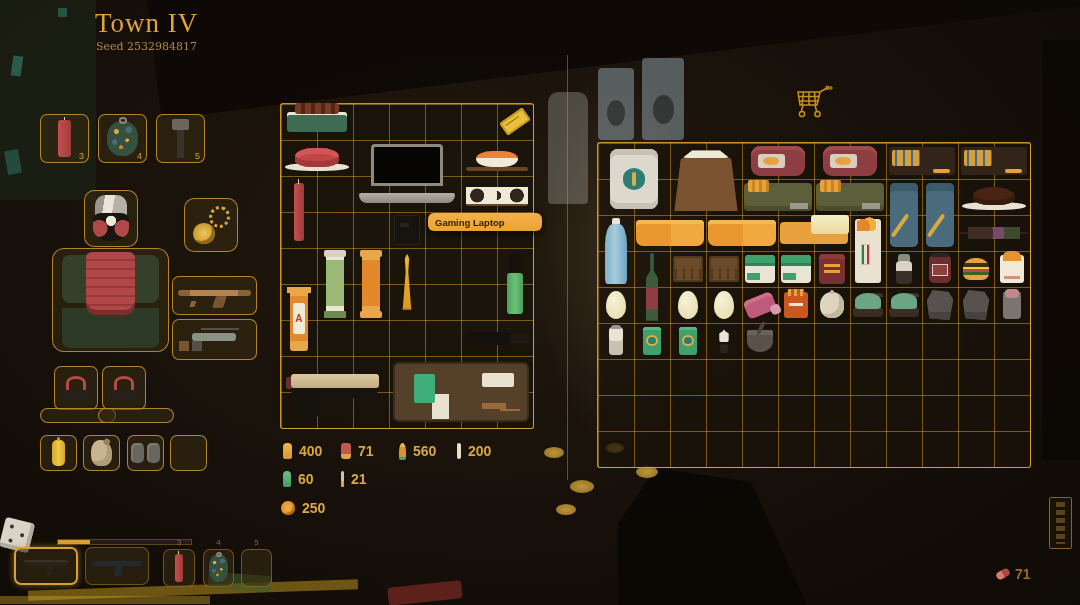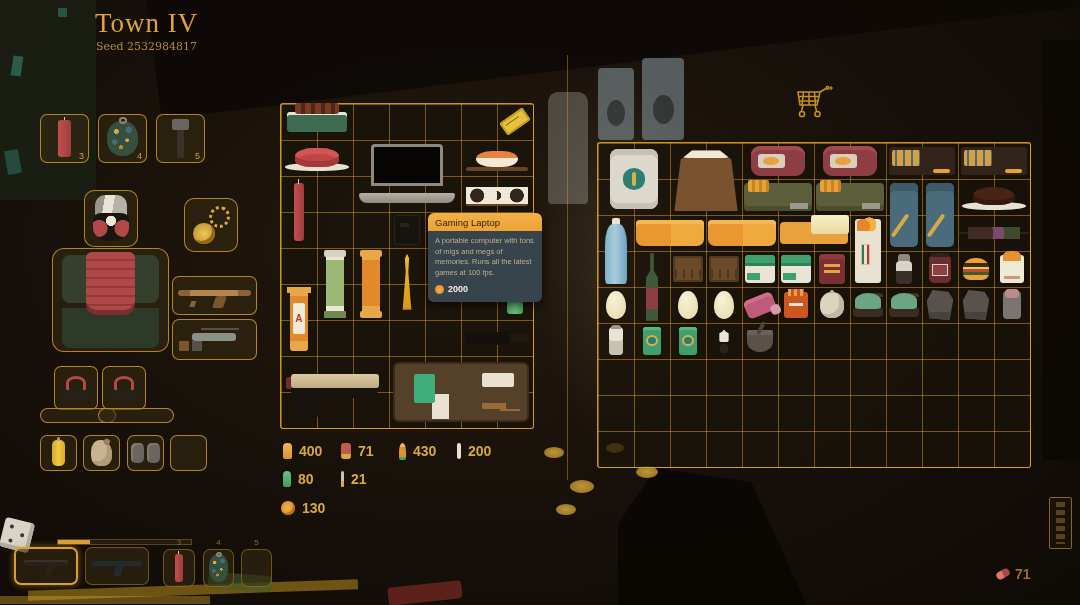--- a/index.html
+++ b/index.html
@@ -238,21 +238,21 @@
                radial-gradient(circle at 25% 60%,#4a6b7c 0 8%,transparent 9%),#35503f;}
   .v-camo-grenade .shape::before{top:-10%;left:38%;width:28%;height:20%;border:2px solid #8a8578;border-radius:50%;box-sizing:border-box;}
   .v-metal-rod .shape{width:16%;height:84%;background:#3a322a;}
   .v-metal-rod .shape::before{top:0;left:-60%;width:220%;height:28%;background:#6a655e;border-radius:2px;}
   
   .title{position:absolute;left:95px;top:8px;font-family:Liberation Serif, serif;font-size:27px;color:#dfa43c;letter-spacing:1px;}
   .seed{position:absolute;left:96px;top:40px;font-family:"DejaVu Serif", serif;font-size:11px;color:#b08a3e;}
   
   .tooltip{position:absolute;left:428px;top:213px;width:114px;border-radius:6px;overflow:hidden;z-index:10;
     box-shadow:0 3px 8px rgba(0,0,0,.65);}
-  .tt-head{background:linear-gradient(#f2b14a,#eda233);color:#2d1f0c;font-weight:normal;font-size:9.5px;padding:4px 7px 3px;}
+  .tt-head{background:linear-gradient(#f2b14a,#eda233);color:#2d1f0c;font-weight:bold;font-size:9.5px;padding:4px 7px 3px;}
   .tt-body{background:#37444c;padding:5px 7px 6px;color:#bfae8f;font-size:7.5px;line-height:1.4;}
   .tt-price{display:flex;align-items:center;gap:4px;margin-top:5px;color:#f2efe6;font-weight:bold;font-size:9px;}
   .coin-ic{display:inline-block;width:9px;height:9px;border-radius:50%;background:radial-gradient(#f2b14a,#d9861e);}
   
   #ammo{position:absolute;left:283px;top:441px;width:242px;display:flex;flex-wrap:wrap;row-gap:8px;z-index:3;}
   .ammo-item{width:58px;height:20px;display:flex;align-items:center;color:#d9a93f;font-size:14px;font-weight:bold;}
   .a-ic{display:inline-block;width:9px;height:16px;margin-right:7px;border-radius:4px 4px 2px 2px;}
   .ic-pistol-round{background:linear-gradient(#eeb854,#d8942a);}
   .ic-shotgun-shell{width:10px;background:linear-gradient(#c05a4a 0 68%,#d8a843 68%);border-radius:3px;}
   .ic-rifle-round{width:7px;height:17px;background:linear-gradient(#eeb854 0 25%,#d8942a 25% 80%,#4aa06b 80%);border-radius:50% 50% 2px 2px;}
@@ -438,38 +438,38 @@
       <div class="ammo-item">
         <span class="a-ic ic-pistol-round"></span>
         <span>400</span>
       </div>
       <div class="ammo-item">
         <span class="a-ic ic-shotgun-shell"></span>
         <span>71</span>
       </div>
       <div class="ammo-item">
         <span class="a-ic ic-rifle-round"></span>
-        <span>430</span>
+        <span>560</span>
       </div>
       <div class="ammo-item">
         <span class="a-ic ic-thin-round"></span>
         <span>200</span>
       </div>
       <div class="ammo-item">
         <span class="a-ic ic-smg-green"></span>
-        <span>80</span>
+        <span>60</span>
       </div>
       <div class="ammo-item">
         <span class="a-ic ic-needle"></span>
         <span>21</span>
       </div>
     </div>
   <div class="coin-row">
     <span class="coin-big"></span>
-    <span>130</span>
+    <span>250</span>
   </div>
 
   <div class="divider"></div>
 
   <svg id="cart" width="46" height="36" viewBox="0 0 46 36">
     <g fill="none" stroke="#c8911c" stroke-width="1.5">
       <path d="M7 8 h22 l-3 13 h-17 z"></path>
       <path d="M12.5 8 l-1.5 13 M18 8 l0 13 M23.5 8 l1 13"></path>
       <path d="M7 12.5 h21.5 M7.8 17 h19.8"></path>
       <path d="M29 8 l6 -3.5"></path>
@@ -608,27 +608,20 @@
       <div class="gi v-dropper" style="left: 108px; top: 180px; width: 36px; height: 36px;">
         <div class="shape"></div>
       </div>
       <div class="gi v-mortar" style="left: 144px; top: 180px; width: 36px; height: 36px;">
         <div class="shape"></div>
       </div>
     </div>
 
   <div class="tooltip">
     <div class="tt-head">Gaming Laptop</div>
-    <div class="tt-body">
-      <span>A portable computer with tons of migs and megs of memories. Runs all the latest games at 100 fps.</span>
-      <div class="tt-price">
-        <span class="coin-ic"></span>
-        <span>2000</span>
-      </div>
-    </div>
   </div>
 
   <div class="dice">
     <i style="left:6px;top:6px;"></i>
       <i style="left:18px;top:12px;"></i>
       <i style="left:8px;top:20px;"></i>
   </div>
   <div class="xp-bar">
       <div class="xp-fill" style="width:24%;"></div>
     </div>

